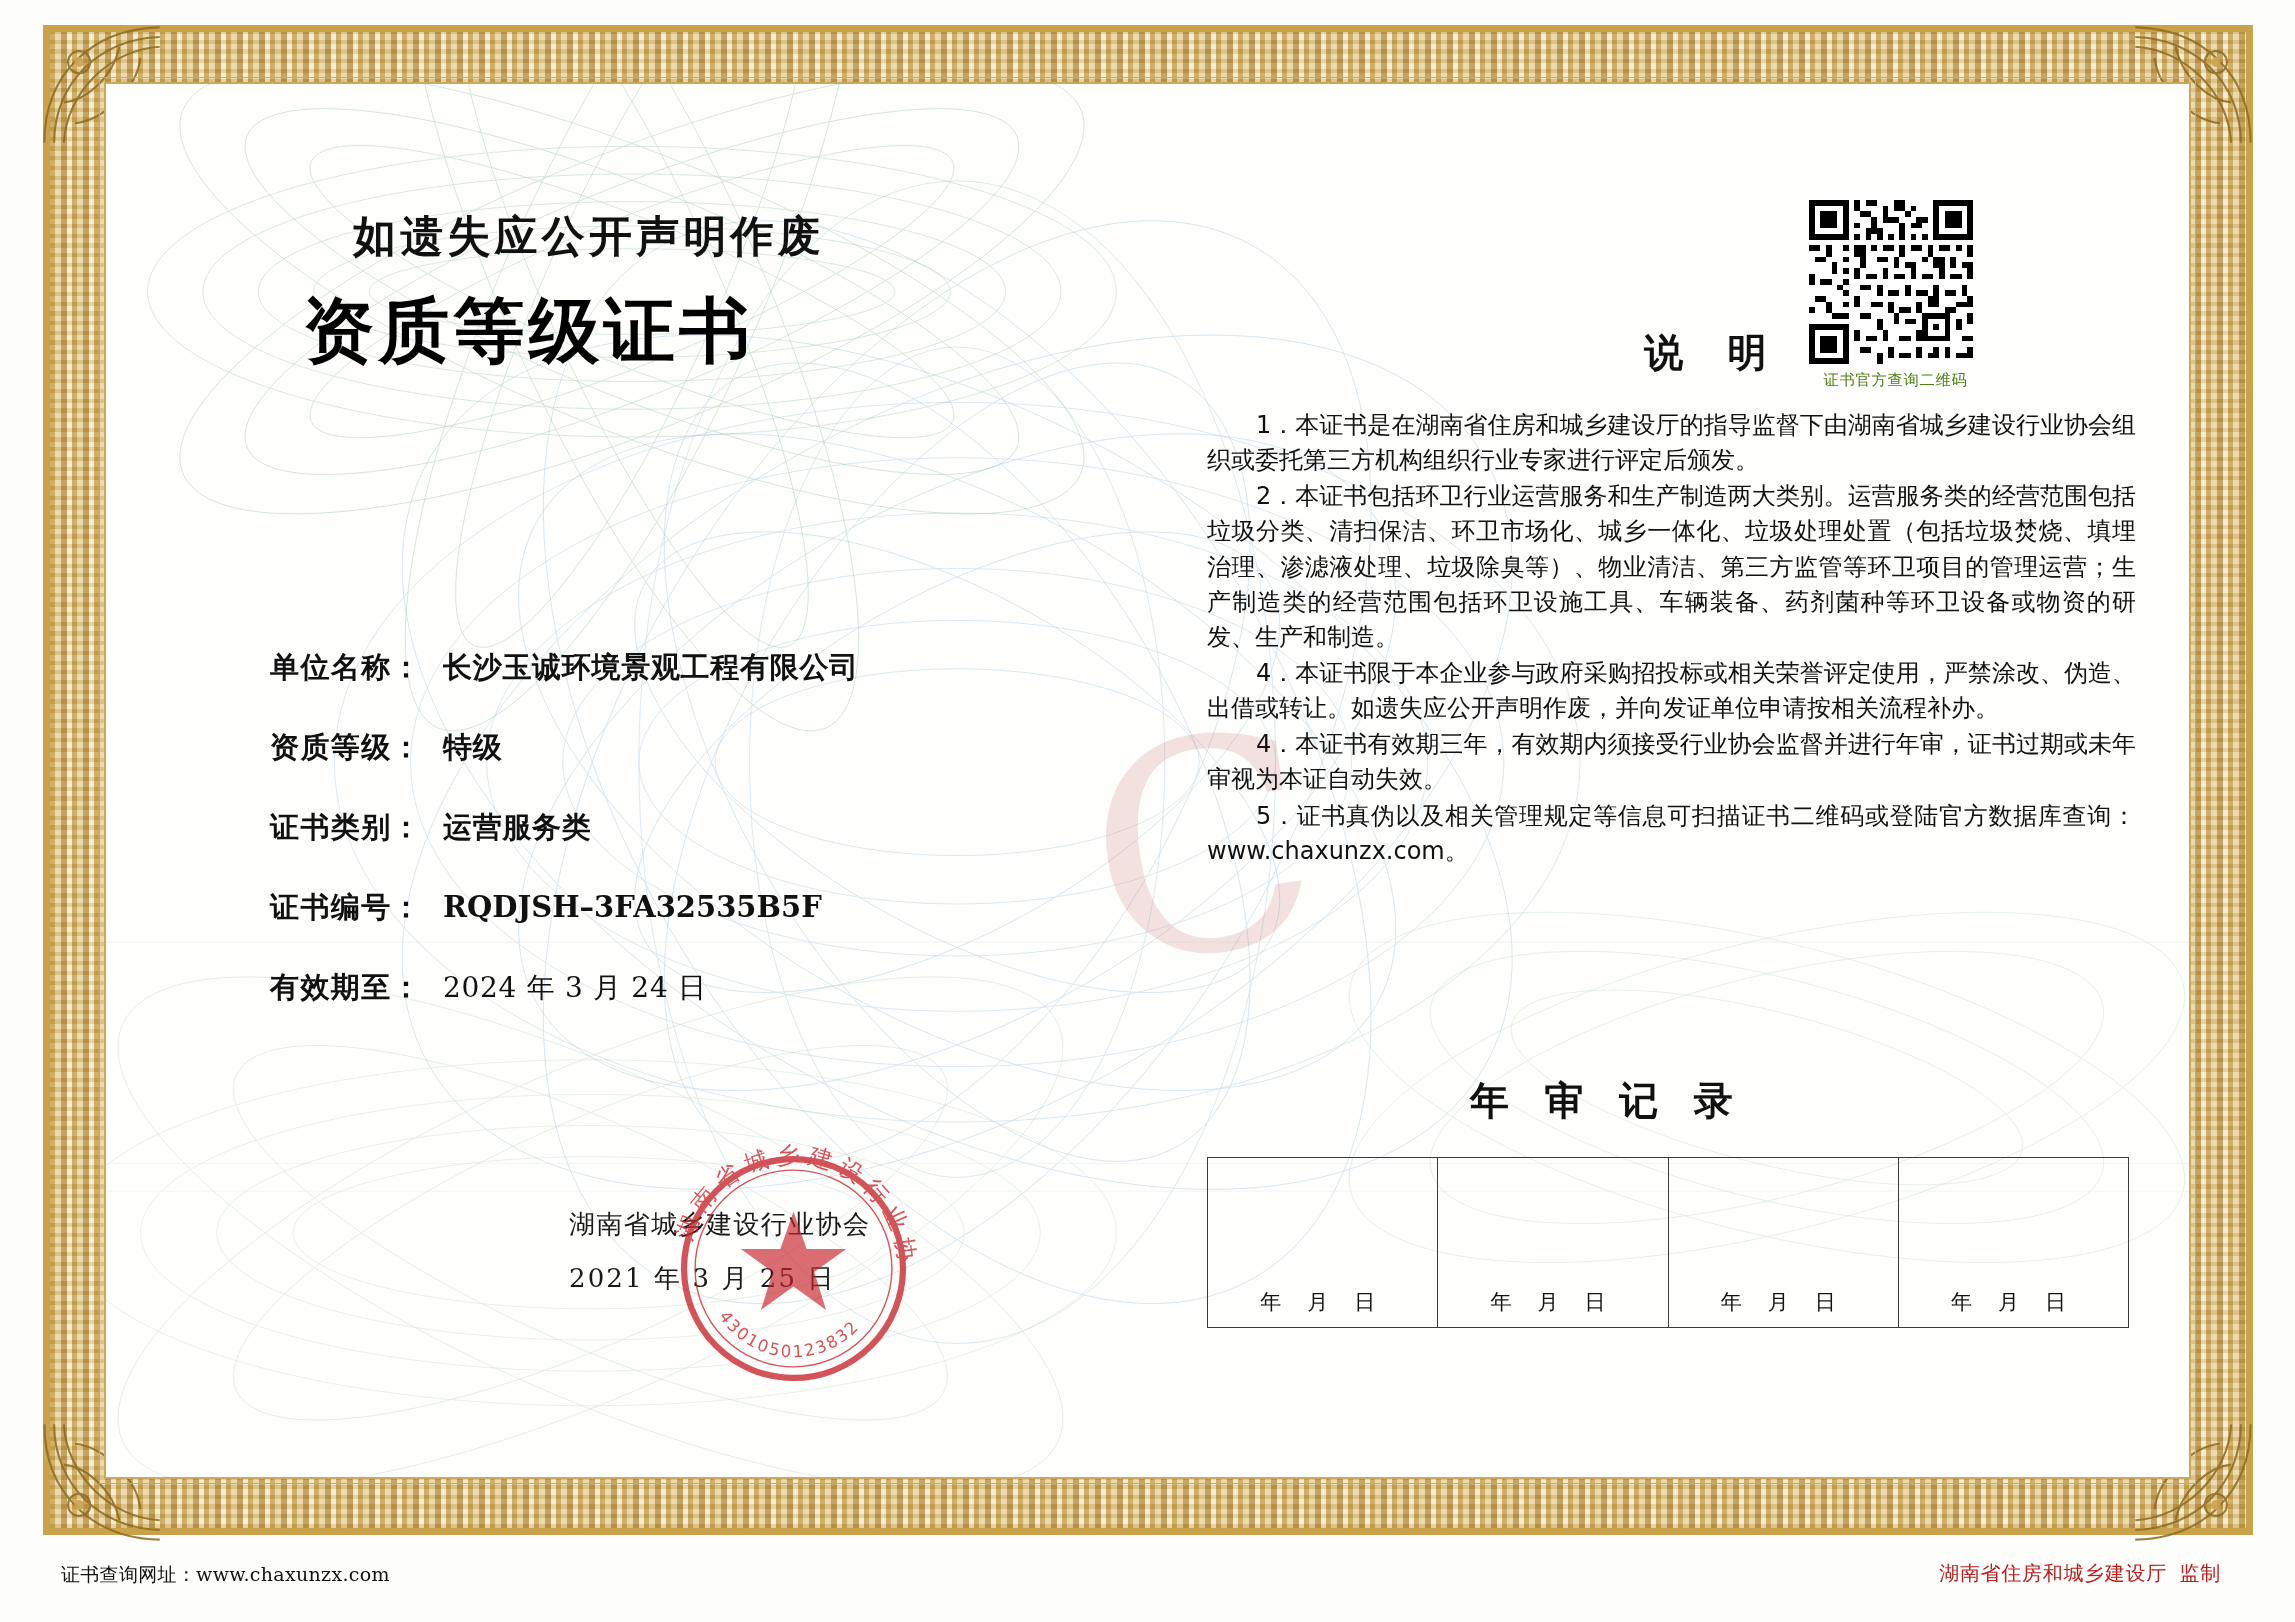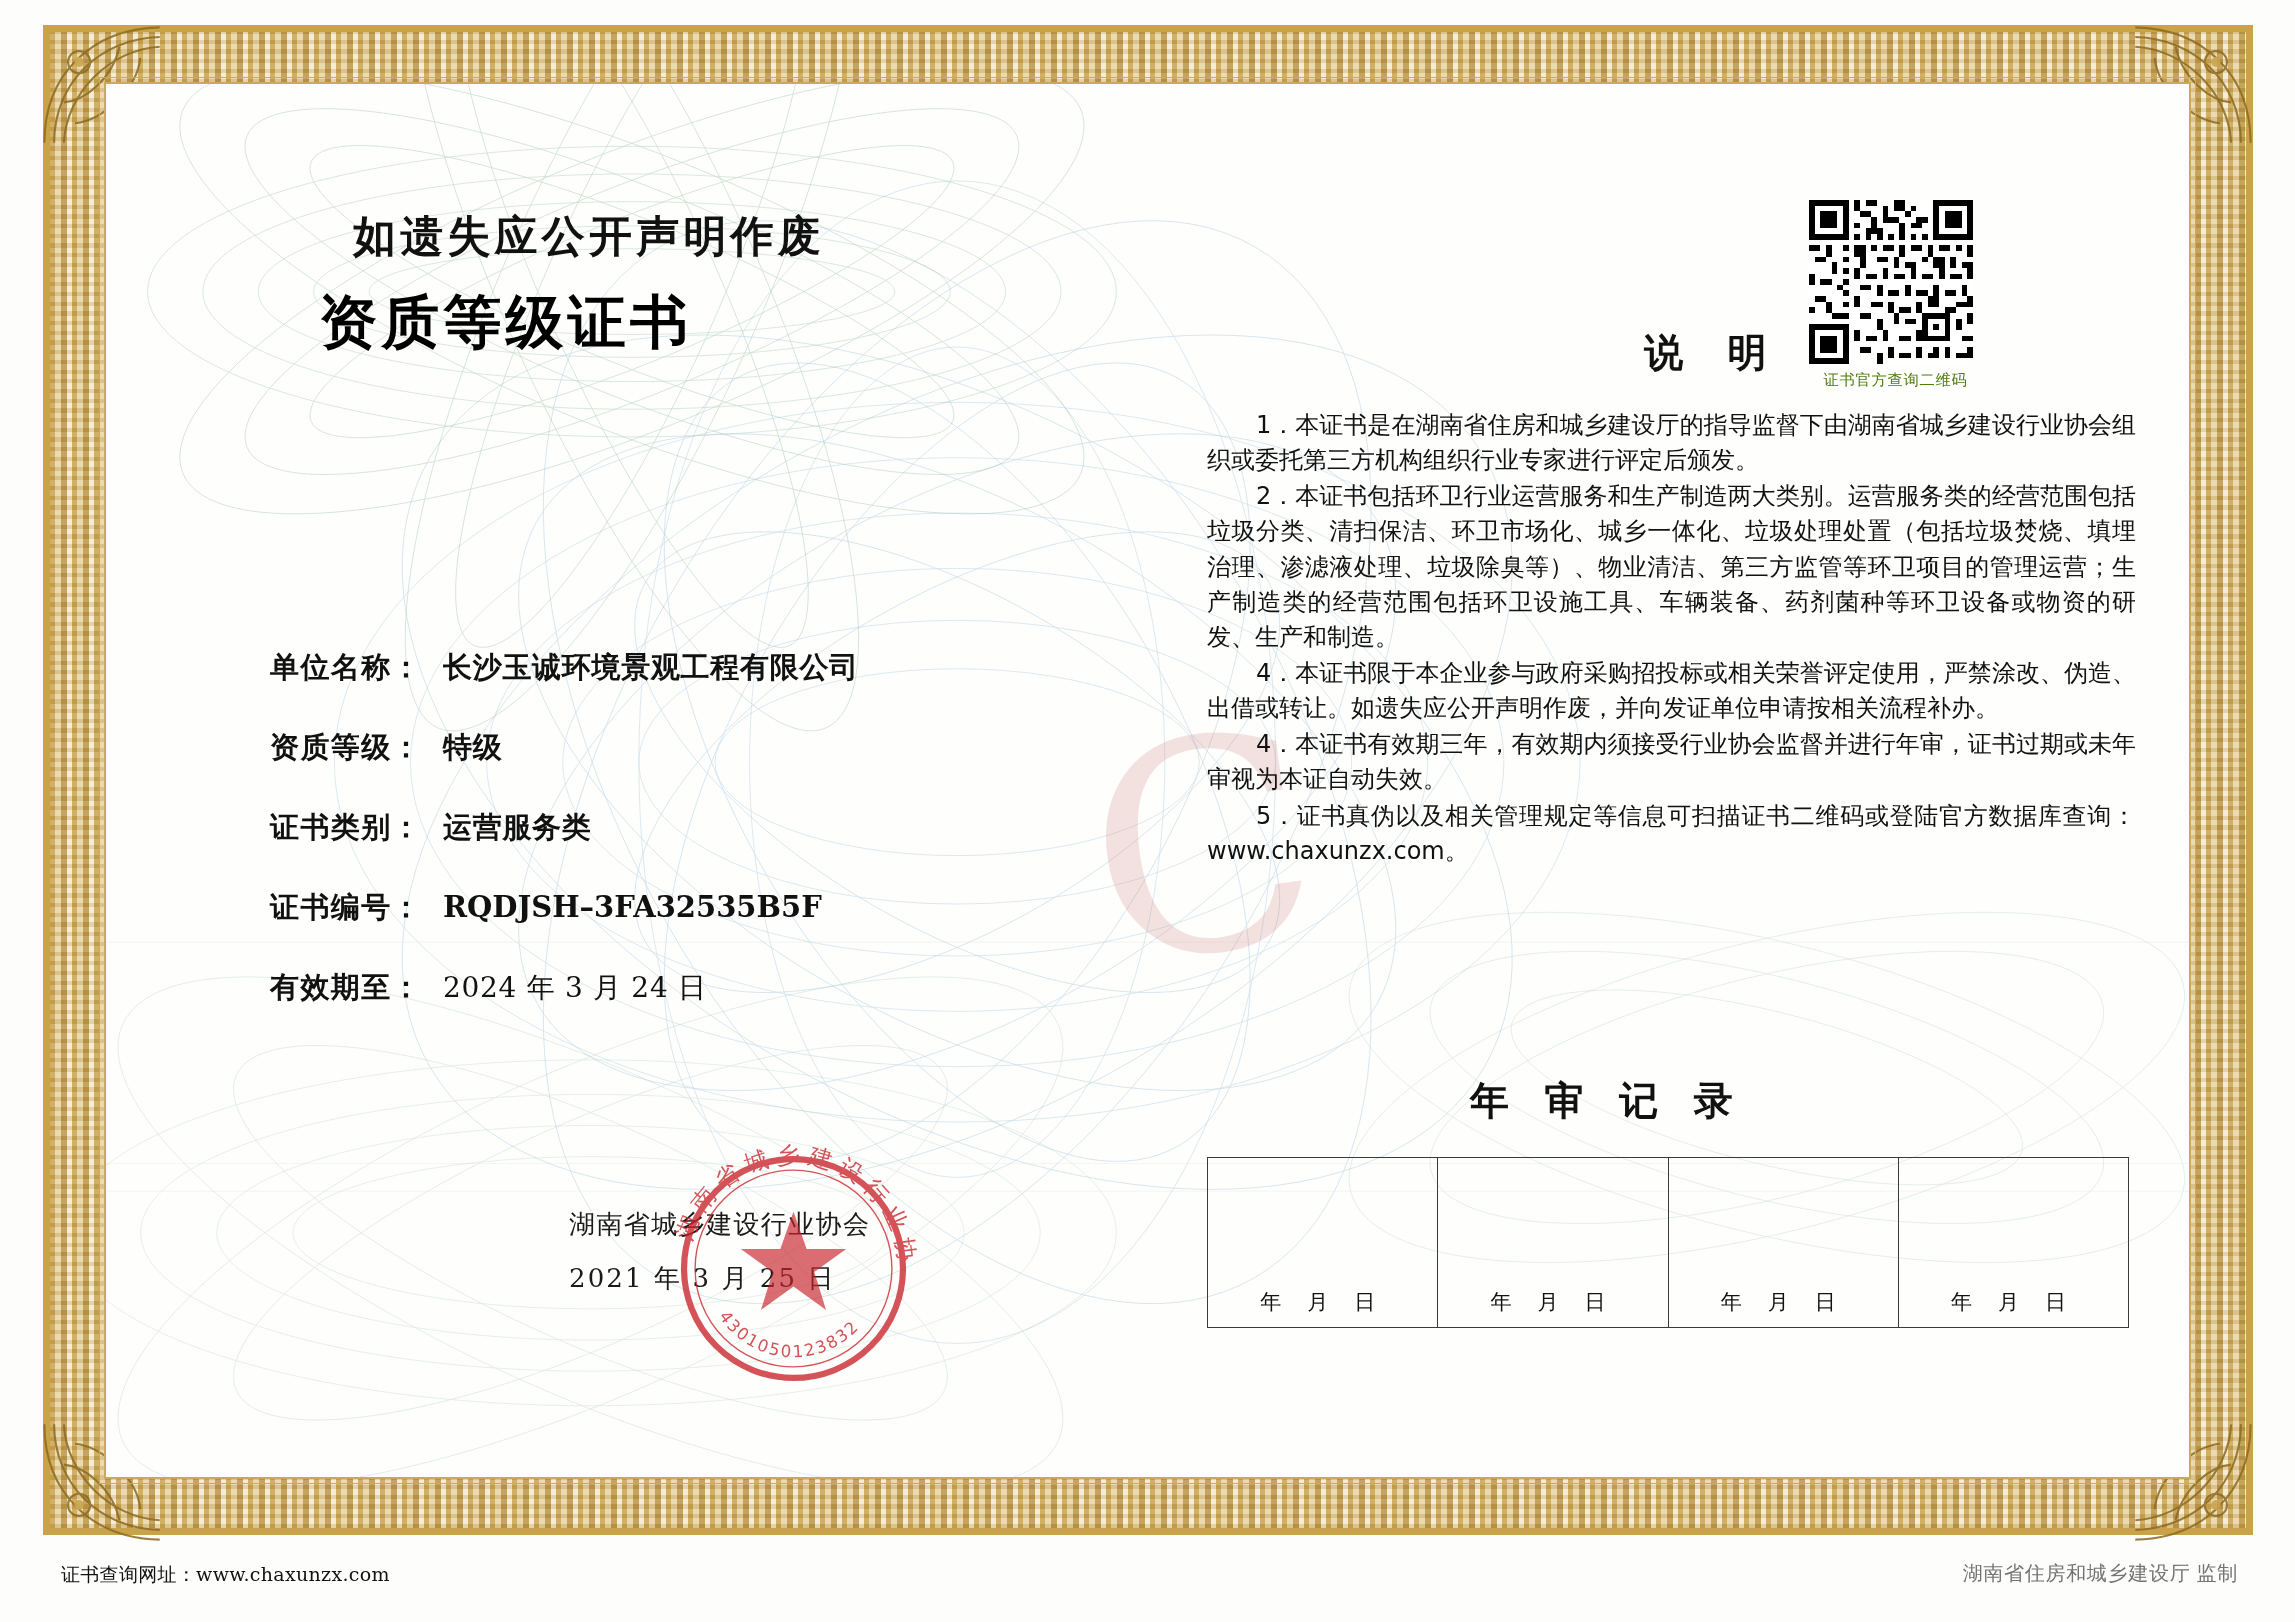--- a/index.html
+++ b/index.html
@@ -97,25 +97,25 @@
     font-family: "DejaVu Sans", sans-serif;
     font-weight: bold;
     font-size: 43px;
     letter-spacing: 4.2px;
     color: #111;
     margin-left: 83px;
   }
   .title-main {
     font-family: Liberation Sans, sans-serif;
     font-weight: bold;
-    font-size: 58px;
+    font-size: 71px;
     letter-spacing: 4.2px;
     color: #000;
     margin-top: 18px;
-    margin-left: 49px;
+    margin-left: 33px;
   }
 
   .fields {
     position: absolute;
     left: 270px;
     top: 648px;
     width: 915px;
   }
   .field-row {
     display: flex;
@@ -270,25 +270,25 @@
     position: absolute;
     left: 61px;
     top: 1562px;
     font-family: "DejaVu Serif", serif;
     font-size: 19px;
     color: #111;
     letter-spacing: 0.3px;
   }
   .footer-right {
     position: absolute;
-    right: 57px;
+    right: 74px;
     top: 1560px;
-    font-family: Liberation Sans, sans-serif;
+    font-family: Liberation Mono, monospace;
     font-size: 20px;
-    color: #737373;
+    color: #b91c1c;
     letter-spacing: 0.7px;
   }
 
   
   .watermark {
     position: absolute;
     left: 985px;
     top: 596px;
     font-family: "DejaVu Serif", serif;
     font-size: 291px;

